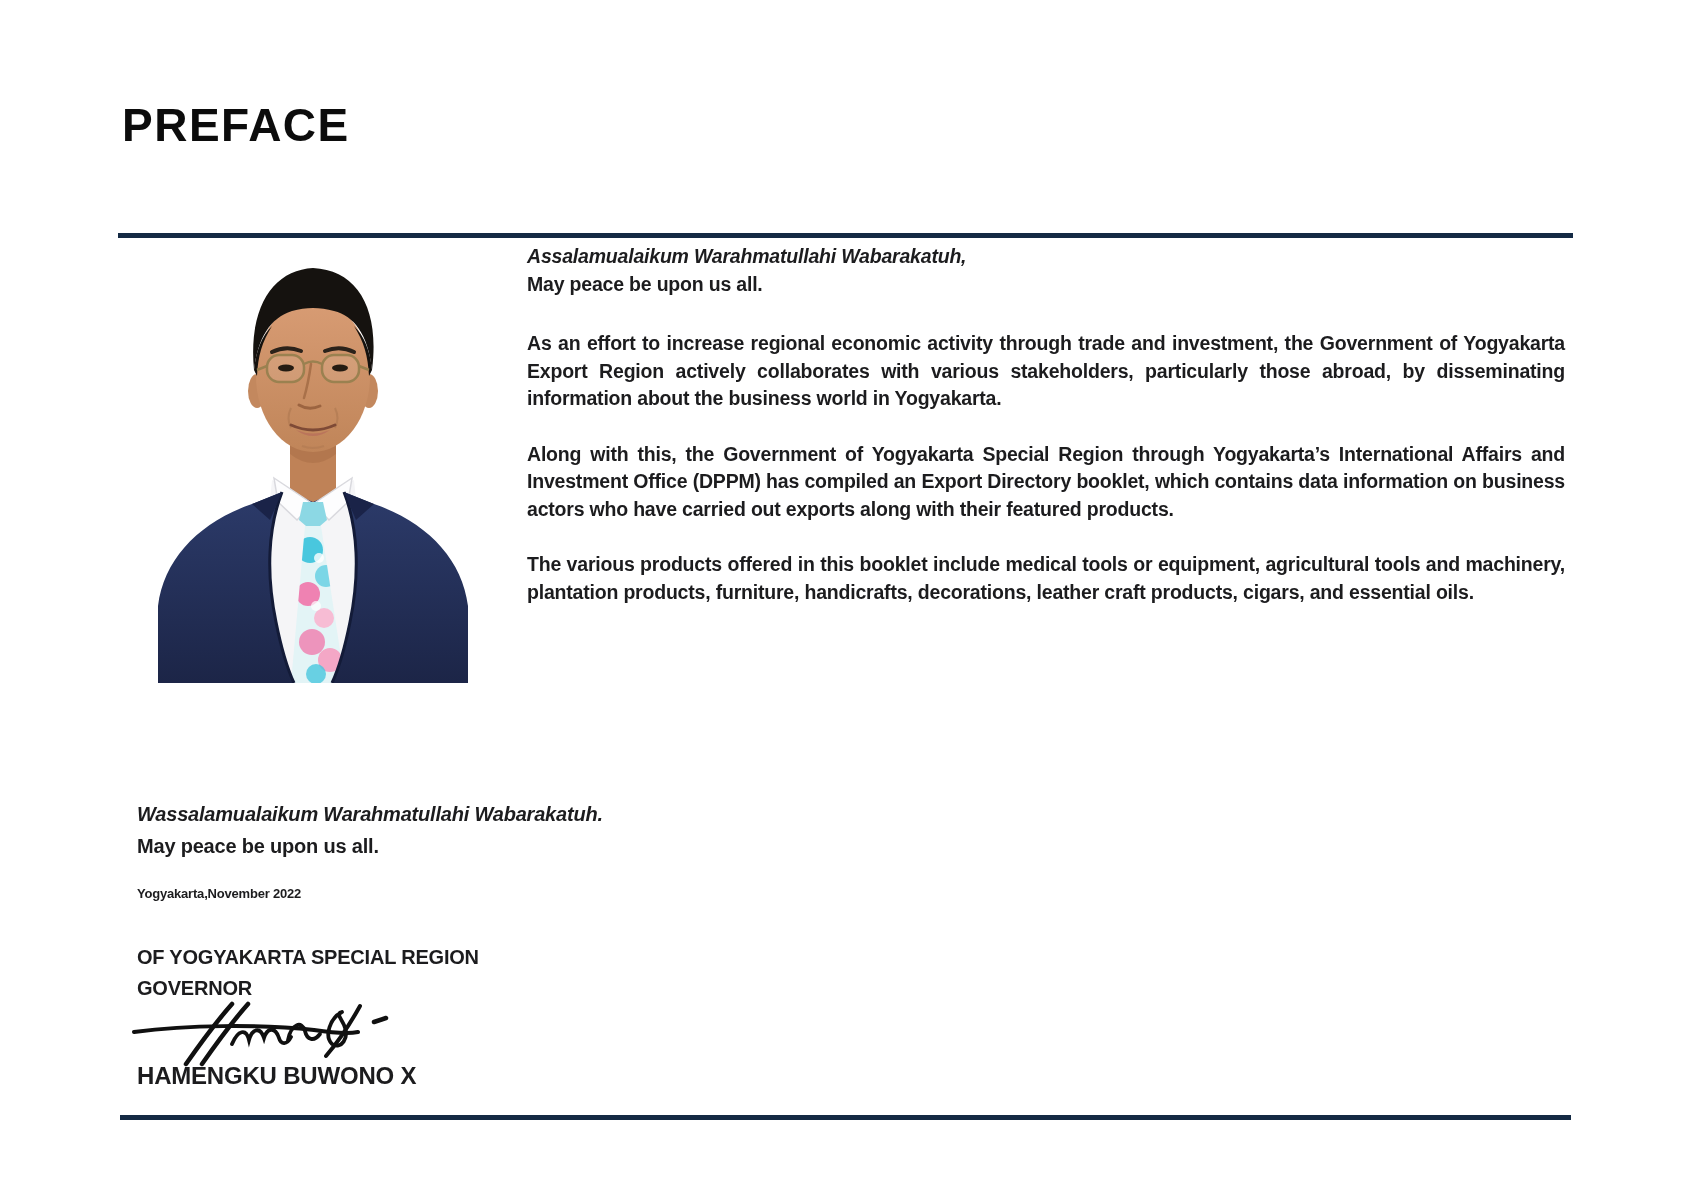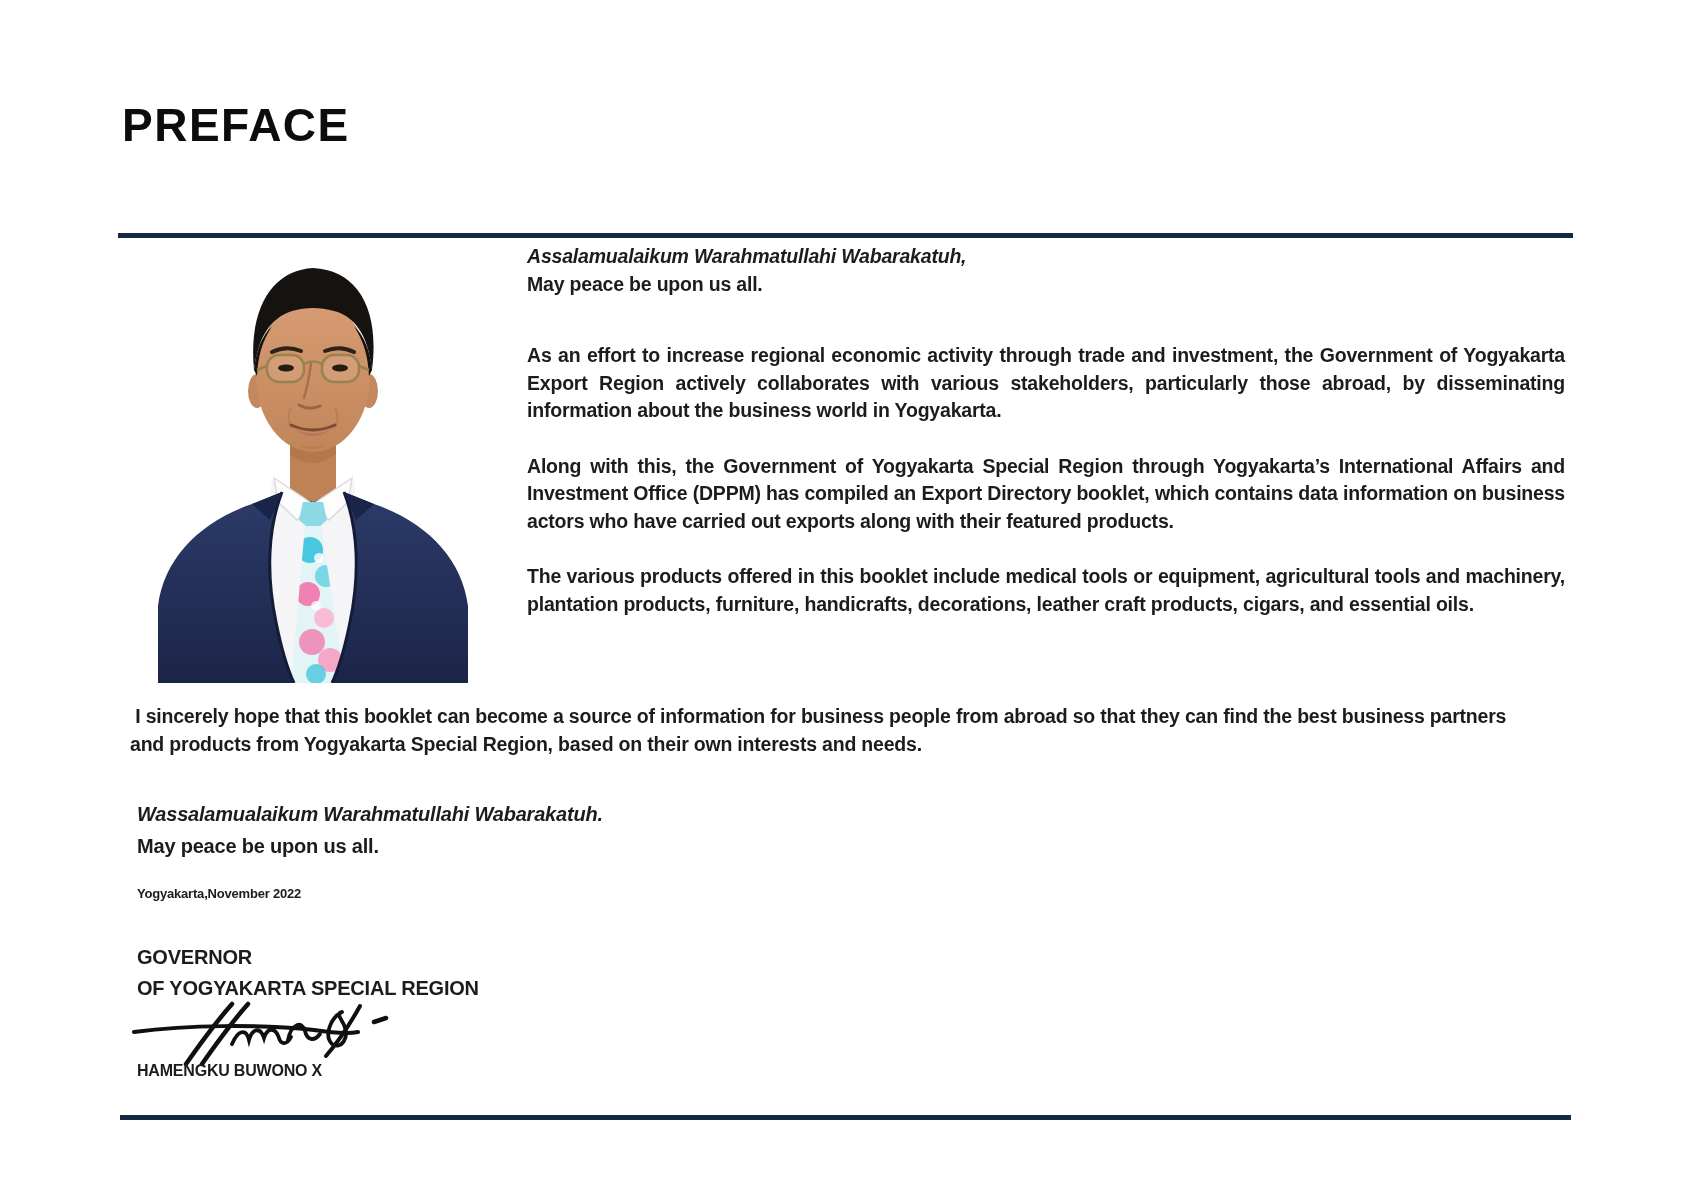--- a/index.html
+++ b/index.html
@@ -13,21 +13,21 @@
   }
   .rule{position:absolute;height:5px;background:#142a44;}
   .rule-top{left:118px;top:233px;width:1455px;}
   .rule-bottom{left:120px;top:1115px;width:1451px;}
   .portrait{position:absolute;left:158px;top:258px;width:310px;height:425px;}
   .col-right{
     position:absolute;left:527px;top:243px;width:1038px;
     font-size:19.5px;line-height:27.5px;font-weight:bold;letter-spacing:-0.2px;
   }
   .col-right p{margin:0 0 28px 0;text-align:justify;}
-  .col-right p.salutation{text-align:left;margin-bottom:44px;}
+  .col-right p.salutation{text-align:left;margin-bottom:32px;}
   .italic{font-style:italic;}
   .closing-para{
     position:absolute;left:130px;top:702px;width:1392px;
     font-size:19.5px;line-height:28px;font-weight:bold;letter-spacing:-0.2px;
     white-space:pre-wrap;text-align:left;margin:0;
   }
   .closing-salutation{
     position:absolute;left:137px;top:798px;width:900px;
     font-size:20px;line-height:32px;font-weight:bold;letter-spacing:-0.2px;
   }
@@ -35,21 +35,21 @@
     position:absolute;left:137px;top:886px;
     font-size:13px;font-weight:bold;letter-spacing:-0.2px;
   }
   .gov-block{
     position:absolute;left:137px;top:942px;width:600px;
     font-size:20px;line-height:31px;font-weight:bold;letter-spacing:-0.2px;
   }
   .signature{position:absolute;left:128px;top:998px;width:300px;height:70px;}
   .signer-name{
     position:absolute;left:137px;top:1062px;
-    font-size:16px;font-weight:bold;letter-spacing:-0.2px;
+    font-size:24px;font-weight:bold;letter-spacing:-0.2px;
   }
 </style>
 </head>
 <body>
 
 <div class="page">
 
   <h1 class="page-title">PREFACE</h1>
 
   <div class="rule rule-top"></div>
@@ -133,32 +133,31 @@
 
   <div class="col-right">
     <p class="salutation"><span class="italic">Assalamualaikum Warahmatullahi Wabarakatuh,</span><br>
       <span>May peace be upon us all.</span>
     </p>
     <p>As an effort to increase regional economic activity through trade and investment, the Government of Yogyakarta Export Region actively collaborates with various stakeholders, particularly those abroad, by disseminating information about the business world in Yogyakarta.</p>
     <p>Along with this, the Government of Yogyakarta Special Region through Yogyakarta’s International Affairs and Investment Office (DPPM) has compiled an Export Directory booklet, which contains data information on business actors who have carried out exports along with their featured products.</p>
     <p>The various products offered in this booklet include medical tools or equipment, agricultural tools and machinery, plantation products, furniture, handicrafts, decorations, leather craft products, cigars, and essential oils.</p>
   </div>
 
-  <p class="closing-para"> I sincerely hope that this booklet can become a source of information for business people from abroad so that they can find the best business partners and products from Yogyakarta Special Region, based on their own interests and needs.</p>
 
   <div class="closing-salutation">
     <div class="italic">Wassalamualaikum Warahmatullahi Wabarakatuh.</div>
     <div>May peace be upon us all.</div>
   </div>
 
   <div class="dateline">Yogyakarta,November 2022</div>
 
   <div class="gov-block">
+    <div>OF YOGYAKARTA SPECIAL REGION</div>
     <div>GOVERNOR</div>
-    <div>OF YOGYAKARTA SPECIAL REGION</div>
   </div>
 
   <svg class="signature" viewBox="0 0 300 70" aria-hidden="true">
     <g fill="none" stroke="#101010" stroke-linecap="round">
       <path d="M6 34 C60 27 130 26 186 32 C206 35 220 36 230 34" stroke-width="4"></path>
       <path d="M58 66 C72 46 88 24 104 6" stroke-width="4.5"></path>
       <path d="M74 66 C88 46 104 24 120 6" stroke-width="4.5"></path>
       <path d="M104 46 C110 32 118 30 121 42 C124 31 132 28 136 40 C139 30 147 28 151 40 C153 47 159 47 163 39" stroke-width="3.8"></path>
       <path d="M160 42 C163 26 174 22 177 33 C179 42 186 44 192 36" stroke-width="3.8"></path>
       <path d="M214 14 C202 20 196 38 204 46 C213 52 222 40 216 27 C212 19 208 15 214 14" stroke-width="3.8"></path>

